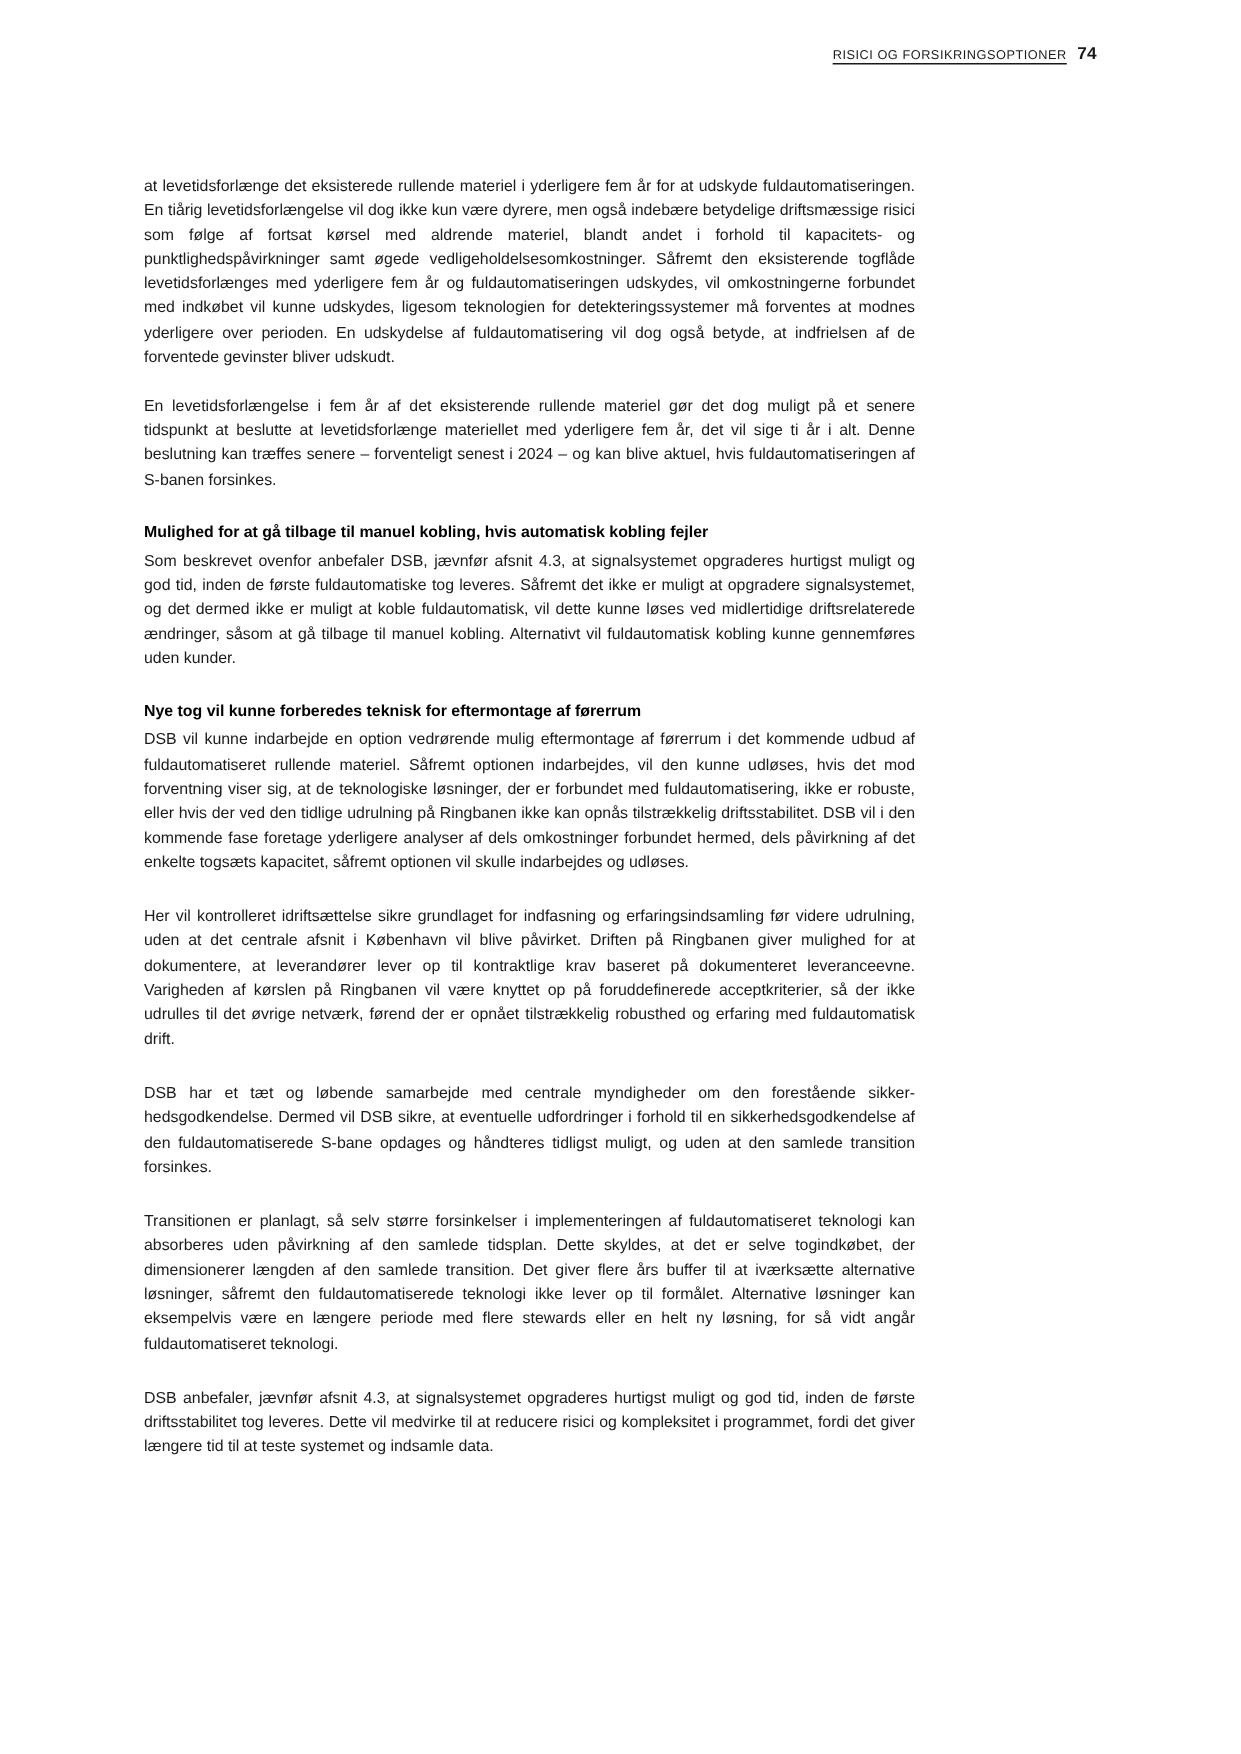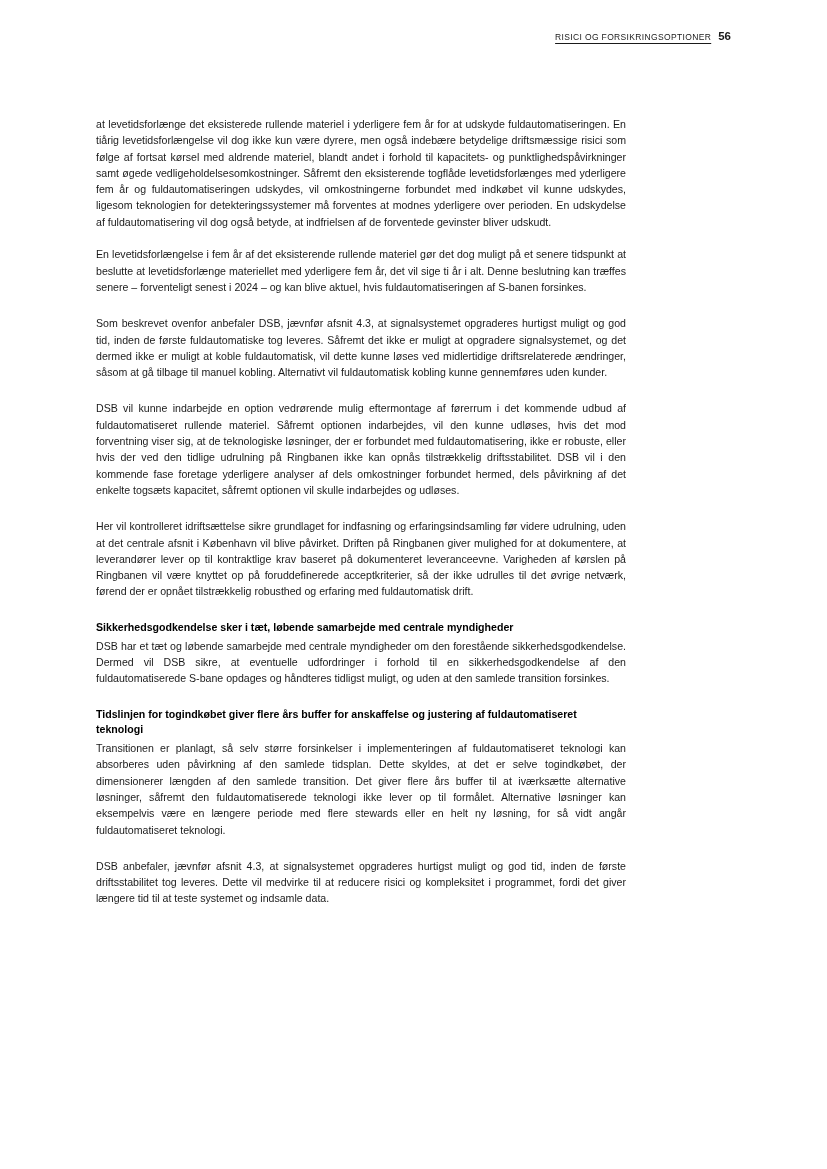--- a/index.html
+++ b/index.html
@@ -47,21 +47,21 @@
     color: #1a1a1a;
   }
   
   .content {
     position: absolute;
     top: 116px;
     left: 96px;
     width: 530px;
   }
   p.body {
-    margin: 0 0 0 0;
+    margin: 0 16px 0 0;
     font-size: 10.6px;
     line-height: 16.3px;
     text-align: justify;
     color: #1a1a1a;
     hyphens: manual;
   }
   .gap-para { height: 16.3px; }
   .gap-before-head { height: 20px; }
   h2.subhead {
     margin: 0 0 3px 0;
@@ -72,43 +72,43 @@
   }
   h2.subhead.two-line { line-height: 15.2px; }
 </style>
 </head>
 <body>
 
 <div class="page">
 
   <div class="header">
     <span class="header-chapter">RISICI OG FORSIKRINGSOPTIONER</span>
-    <span class="header-page">56</span>
+    <span class="header-page">74</span>
   </div>
 
   <div class="content">
 
     <p class="body">at levetidsforlænge det eksisterede rullende materiel i yderligere fem år for at udskyde fuldauto­matiseringen. En tiårig levetidsforlængelse vil dog ikke kun være dyrere, men også indebære bety­delige driftsmæssige risici som følge af fortsat kørsel med aldrende materiel, blandt andet i for­hold til kapacitets- og punktlighedspåvirkninger samt øgede vedligeholdelsesomkostninger. Så­fremt den eksisterende togflåde levetidsforlænges med yderligere fem år og fuldautomatiseringen udskydes, vil omkostningerne forbundet med indkøbet vil kunne udskydes, ligesom teknologien for detekteringssystemer må forventes at modnes yderligere over perioden. En udskydelse af fuld­automatisering vil dog også betyde, at indfrielsen af de forventede gevinster bliver udskudt.</p>
     <div class="gap-para"></div>
     <p class="body">En levetidsforlængelse i fem år af det eksisterende rullende materiel gør det dog muligt på et se­nere tidspunkt at beslutte at levetidsforlænge materiellet med yderligere fem år, det vil sige ti år i alt. Denne beslutning kan træffes senere – forventeligt senest i 2024 – og kan blive aktuel, hvis fuldautomatiseringen af S-banen forsinkes.</p>
 
     <div class="gap-before-head"></div>
+    <h2 class="subhead">Mulighed for at gå tilbage til manuel kobling, hvis automatisk kobling fejler</h2>
     <p class="body">Som beskrevet ovenfor anbefaler DSB, jævnfør afsnit 4.3, at signalsystemet opgraderes hurtigst muligt og god tid, inden de første fuldautomatiske tog leveres. Såfremt det ikke er muligt at op­gradere signalsystemet, og det dermed ikke er muligt at koble fuldautomatisk, vil dette kunne lø­ses ved midlertidige driftsrelaterede ændringer, såsom at gå tilbage til manuel kobling. Alternativt vil fuldautomatisk kobling kunne gennemføres uden kunder.</p>
 
     <div class="gap-before-head"></div>
+    <h2 class="subhead">Nye tog vil kunne forberedes teknisk for eftermontage af førerrum</h2>
     <p class="body">DSB vil kunne indarbejde en option vedrørende mulig eftermontage af førerrum i det kommende udbud af fuldautomatiseret rullende materiel. Såfremt optionen indarbejdes, vil den kunne udlø­ses, hvis det mod forventning viser sig, at de teknologiske løsninger, der er forbundet med fuldau­tomatisering, ikke er robuste, eller hvis der ved den tidlige udrulning på Ringbanen ikke kan opnås tilstrækkelig driftsstabilitet. DSB vil i den kommende fase foretage yderligere analyser af dels om­kostninger forbundet hermed, dels påvirkning af det enkelte togsæts kapacitet, såfremt optionen vil skulle indarbejdes og udløses.</p>
 
     <div class="gap-before-head"></div>
     <p class="body">Her vil kontrolleret idriftsættelse sikre grundlaget for indfasning og erfaringsindsamling før videre udrulning, uden at det centrale afsnit i København vil blive påvirket. Driften på Ringbanen giver mulighed for at dokumentere, at leverandører lever op til kontraktlige krav baseret på dokumen­teret leveranceevne. Varigheden af kørslen på Ringbanen vil være knyttet op på foruddefinerede acceptkriterier, så der ikke udrulles til det øvrige netværk, førend der er opnået tilstrækkelig ro­busthed og erfaring med fuldautomatisk drift.</p>
 
     <div class="gap-before-head"></div>
-    <h2 class="subhead">Sikkerhedsgodkendelse sker i tæt, løbende samarbejde med centrale myndigheder</h2>
     <p class="body">DSB har et tæt og løbende samarbejde med centrale myndigheder om den forestående sikker­hedsgodkendelse. Dermed vil DSB sikre, at eventuelle udfordringer i forhold til en sikkerhedsgod­kendelse af den fuldautomatiserede S-bane opdages og håndteres tidligst muligt, og uden at den samlede transition forsinkes.</p>
 
     <div class="gap-before-head"></div>
-    <h2 class="subhead two-line">Tidslinjen for togindkøbet giver flere års buffer for anskaffelse og justering af fuldautomatiseret teknologi</h2>
     <p class="body">Transitionen er planlagt, så selv større forsinkelser i implementeringen af fuldautomatiseret tek­nologi kan absorberes uden påvirkning af den samlede tidsplan. Dette skyldes, at det er selve tog­indkøbet, der dimensionerer længden af den samlede transition. Det giver flere års buffer til at iværksætte alternative løsninger, såfremt den fuldautomatiserede teknologi ikke lever op til for­målet. Alternative løsninger kan eksempelvis være en længere periode med flere stewards eller en helt ny løsning, for så vidt angår fuldautomatiseret teknologi.</p>
 
     <div class="gap-before-head"></div>
     <p class="body">DSB anbefaler, jævnfør afsnit 4.3, at signalsystemet opgraderes hurtigst muligt og god tid, inden de første driftsstabilitet tog leveres. Dette vil medvirke til at reducere risici og kompleksitet i programmet, fordi det giver længere tid til at teste systemet og indsamle data.</p>
 
   </div>
 </div>
 
 </body></html>

